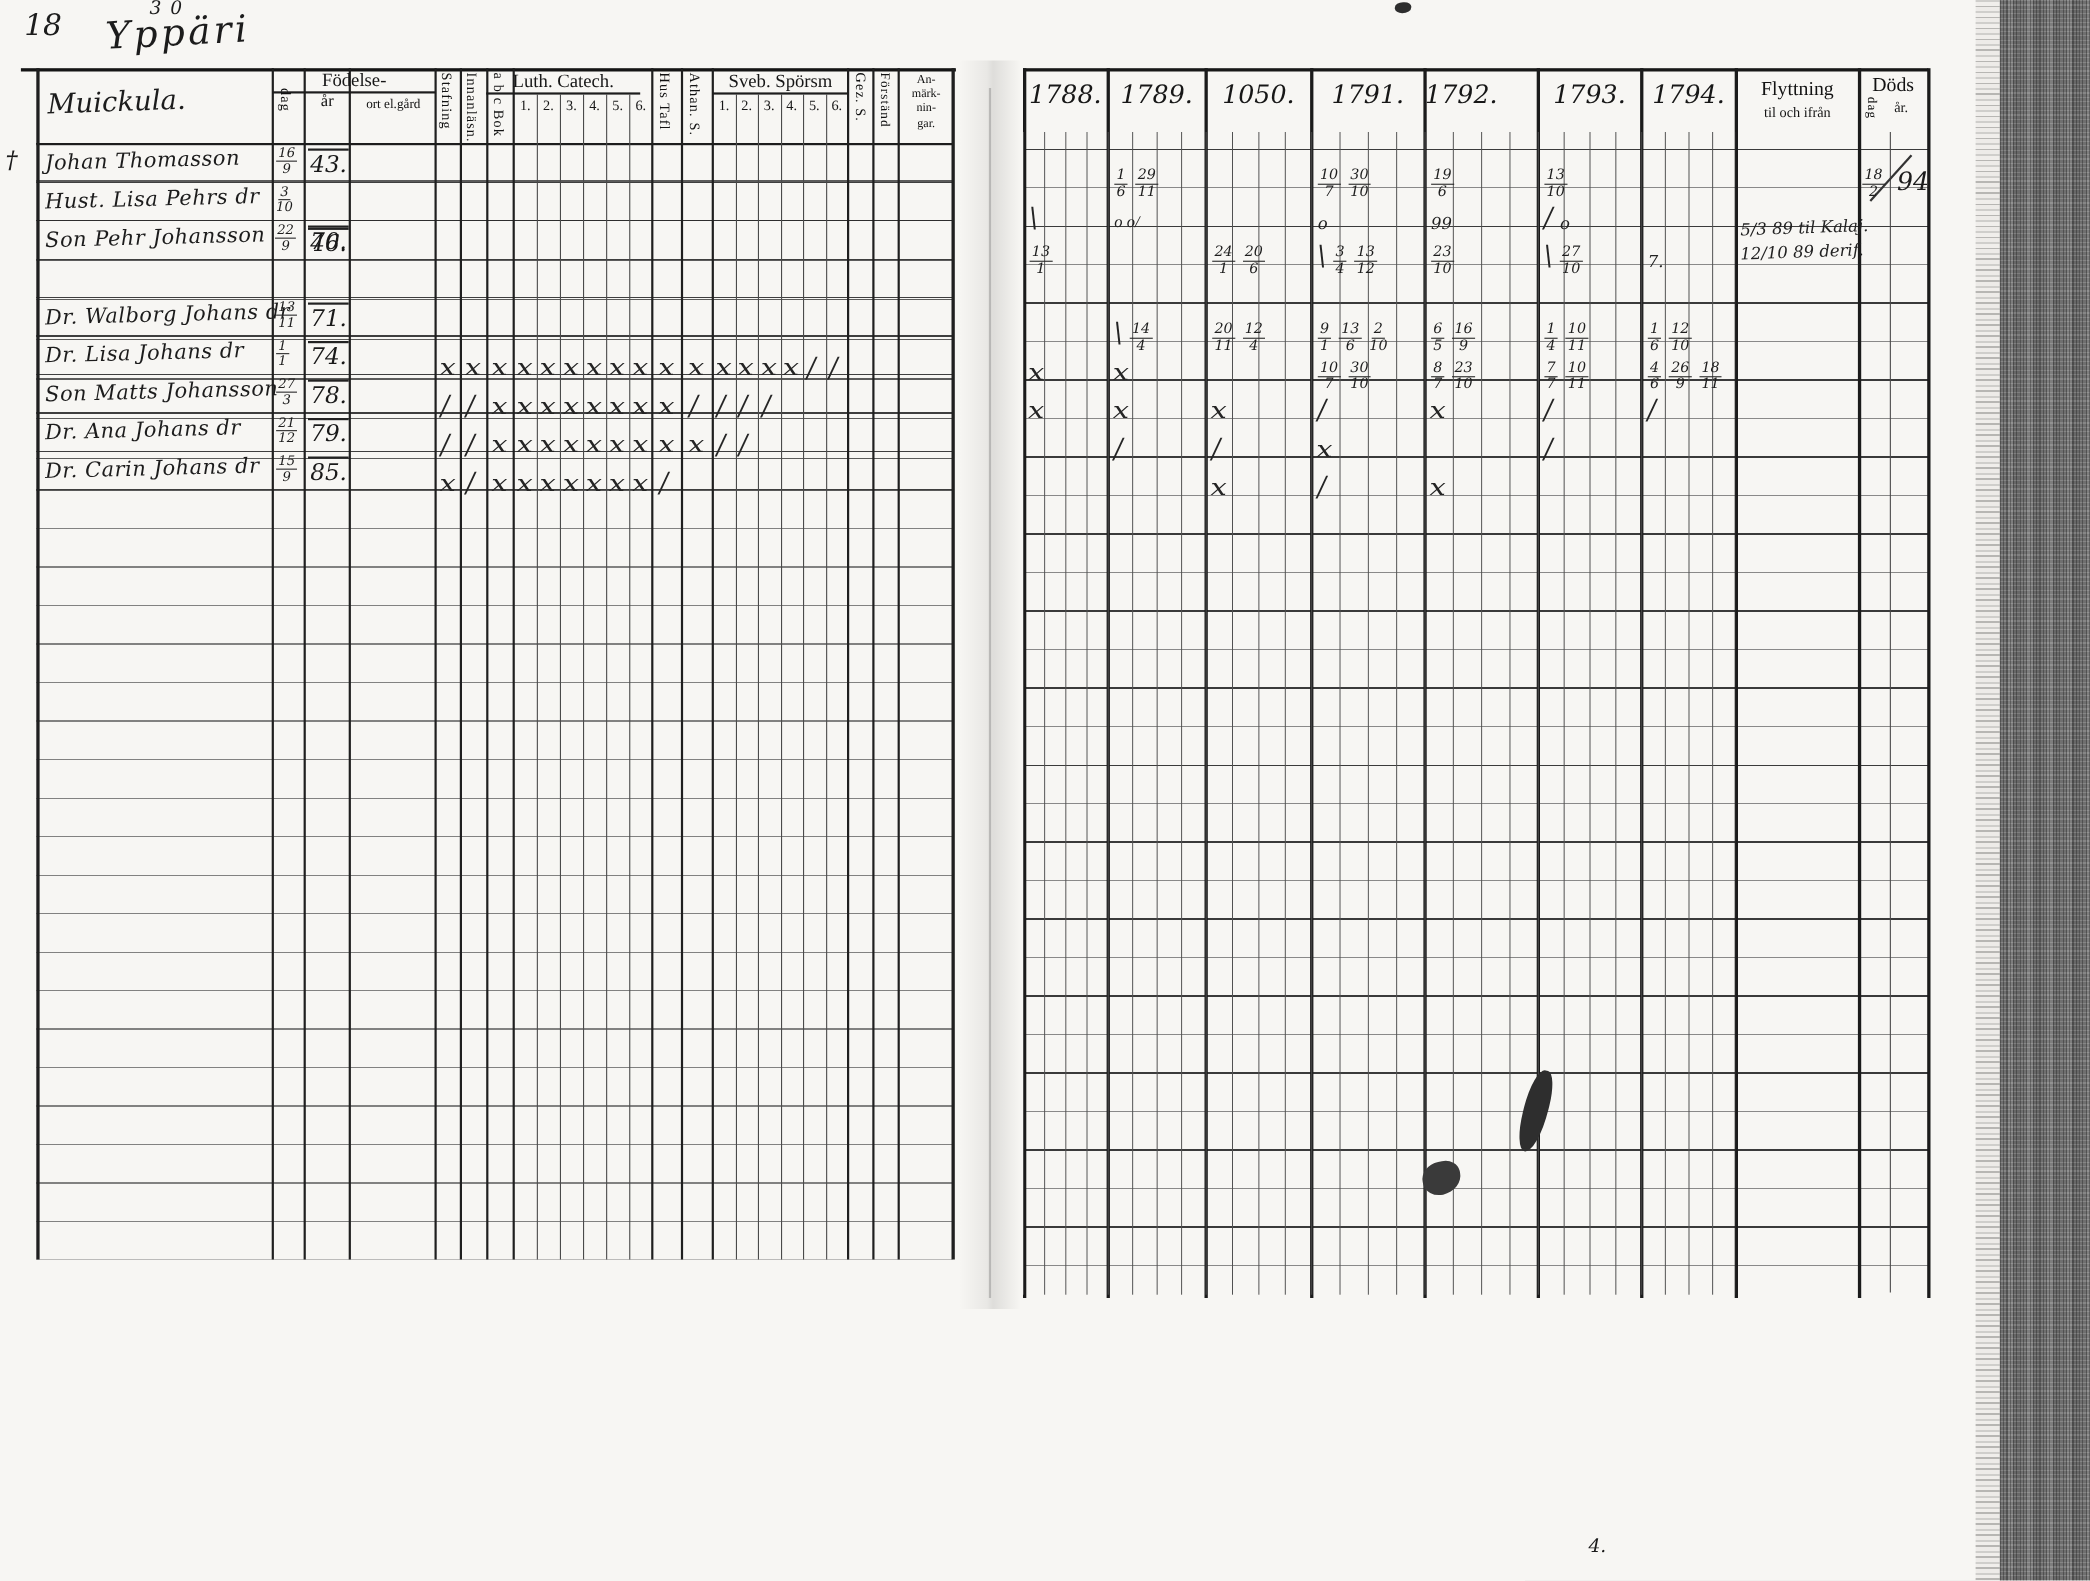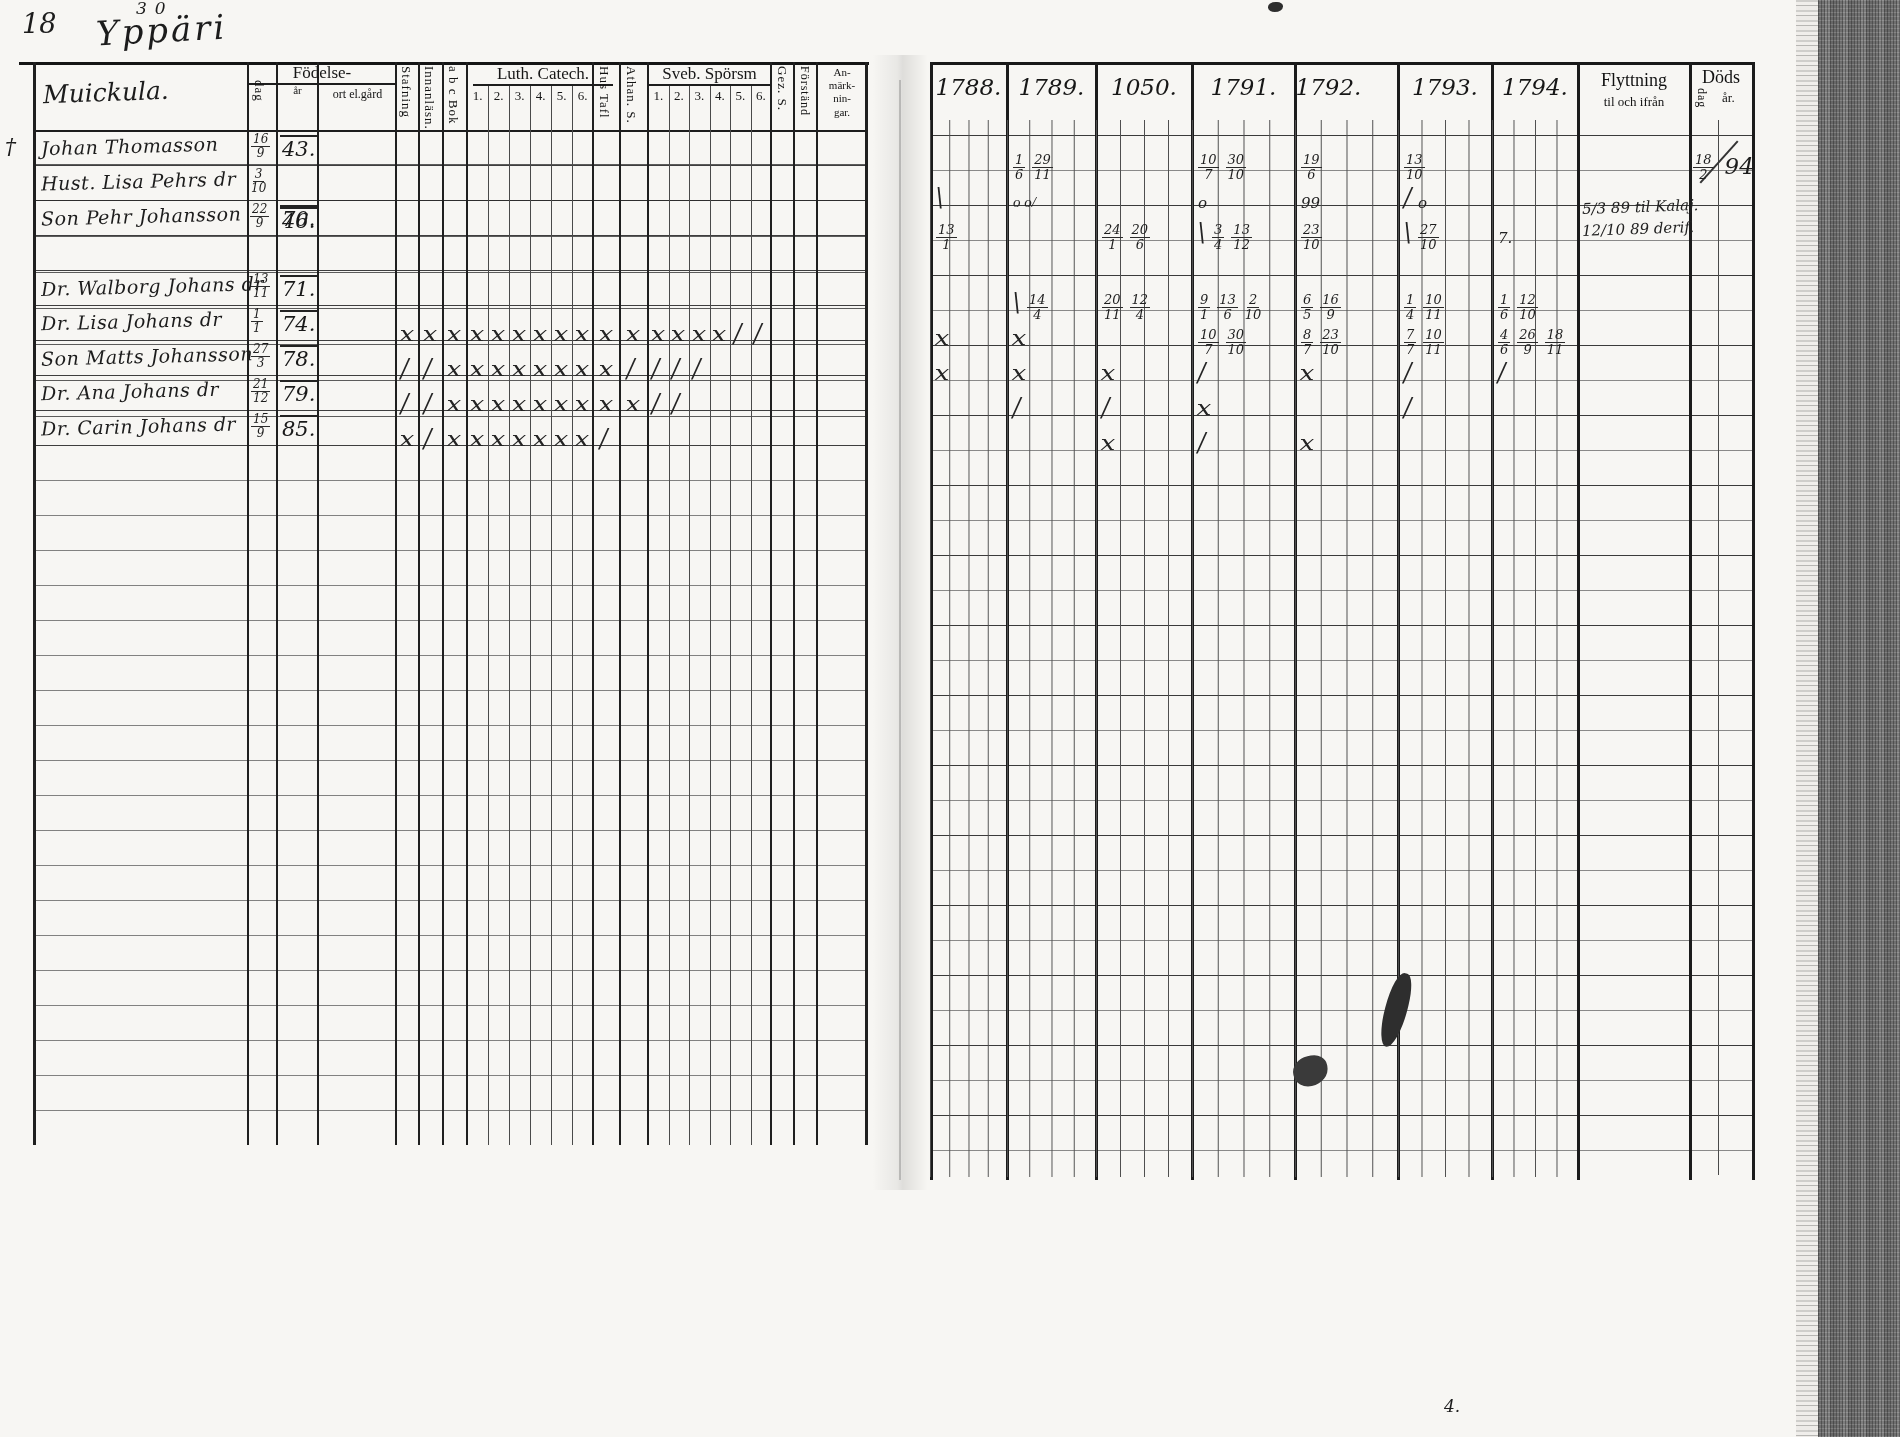--- a/index.html
+++ b/index.html
@@ -40,26 +40,26 @@
   .mk-s{transform:scale(1.1,1.2);}
   .vline{position:absolute;background:#1f1f1f;}
   .vline-min{position:absolute;background:#4a4a4a;}
   .ann{position:absolute;display:flex;gap:7px;align-items:flex-start;z-index:4;}
   
   #lp-top{position:absolute;left:-14px;top:0;width:850px;height:3px;background:#151515;}
   #lp-headline{position:absolute;left:0;top:68px;width:833px;height:2px;background:#1d1d1d;}
   .h-muickula{left:10px;top:16px;font-size:25px;transform:rotate(-2deg);}
   .h-fodelse{left:215px;top:1px;width:148px;}
   .h-dag{left:218px;top:18px;height:48px;}
-  .h-ar{left:244px;top:22px;width:41px;text-align:center;font-size:11px;}
+  .h-ar{left:244px;top:22px;width:41px;text-align:center;font-size:15px;}
   .h-ort{left:286px;top:25px;width:77px;text-align:center;font-size:12px;}
   .h-staf{left:365px;top:4px;height:130px;}
   .h-innan{left:388px;top:4px;height:130px;}
   .h-abc{left:412px;top:4px;height:130px;}
-  .h-luth{left:440px;top:2px;width:140px;}
+  .h-luth{left:409px;top:2px;width:140px;}
   .h-luthnums{left:434px;top:26px;width:126px;}
   .h-hustafl{left:563px;top:4px;height:120px;}
   .h-athan{left:590px;top:4px;height:120px;}
   .h-sveb{left:615px;top:2px;width:123px;}
   .h-svebnums{left:615px;top:26px;width:123px;}
   .h-gez{left:741px;top:4px;height:90px;font-size:13px;}
   .h-forstand{left:764px;top:4px;height:100px;font-size:12px;}
   .h-anmark{left:785px;top:4px;width:48px;text-align:center;font-size:11px;line-height:1.2;white-space:pre-line;}
   
   #lp-body{position:absolute;left:0;top:68px;width:833px;height:1015px;

